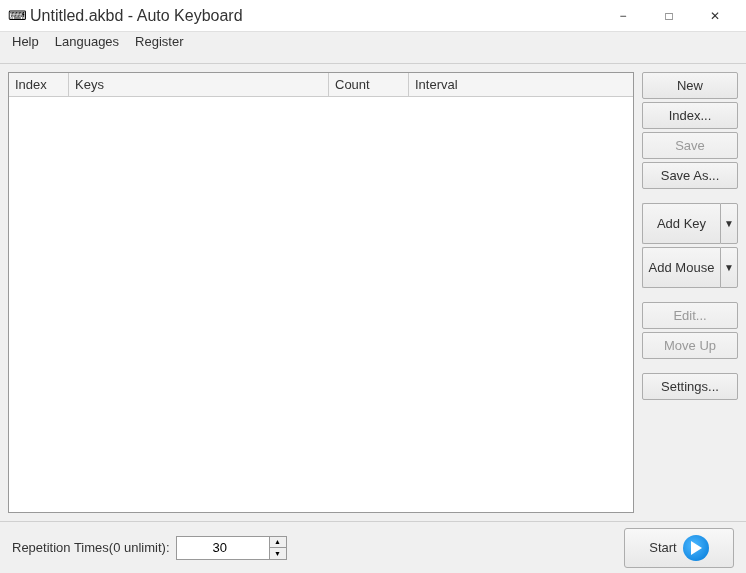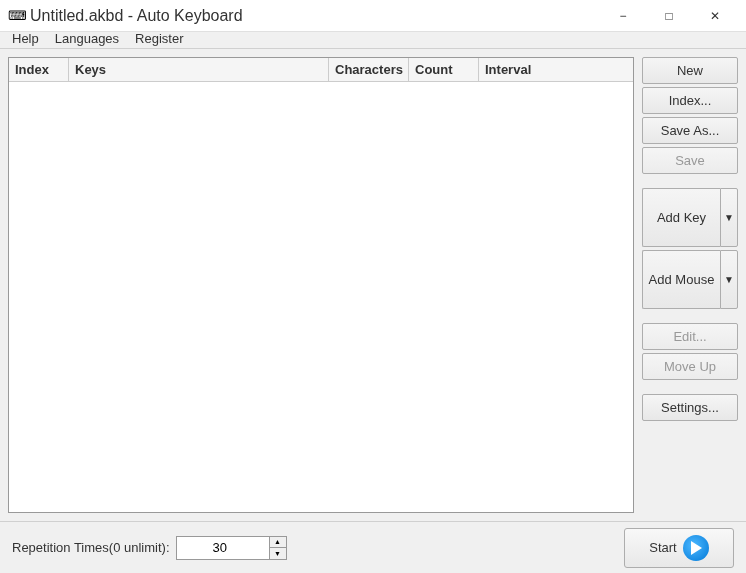--- a/index.html
+++ b/index.html
@@ -61,23 +61,23 @@
       display: flex;
       align-items: center;
       justify-content: center;
       font-size: 12px;
       color: #333;
     }
 
     
     .menu-bar {
       background: #f0f0f0;
-      height: 17px;
-      display: flex;
-      align-items: flex-end;
+      height: 32px;
+      display: flex;
+      align-items: flex-start;
       padding: 0 4px;
       border-bottom: 1px solid #d0d0d0;
     }
 
     .menu-item {
       padding: 2px 8px;
       cursor: pointer;
       color: #333;
     }
 
@@ -103,21 +103,20 @@
       grid-template-columns: 60px 260px 80px 70px 80px;
       border-bottom: 1px solid #ccc;
       background: #f5f5f5;
     }
 
     .table-header-cell {
       padding: 4px 6px;
       border-right: 1px solid #ccc;
       color: #333;
       font-size: 13px;
-      font-weight: bold;
     }
 
     .table-header-cell:last-child {
       border-right: none;
     }
 
     .table-body {
       min-height: 400px;
     }
 
@@ -151,21 +150,21 @@
       height: 8px;
     }
 
     .btn-split {
       display: flex;
       width: 100%;
     }
 
     .btn-split-main {
       flex: 1;
-      padding: 21px 4px;
+      padding: 12px 4px;
       border: 1px solid #adadad;
       border-right: none;
       background: linear-gradient(to bottom, #f5f5f5, #e8e8e8);
       cursor: pointer;
       color: #333;
       font-size: 13px;
       text-align: center;
       border-radius: 2px 0 0 2px;
     }
 
@@ -305,33 +304,32 @@
   <span class="menu-item">Languages</span>
   <span class="menu-item">Register</span>
 </div>
 
 <div class="main-content">
 
   <div class="table-area">
     <div class="table-header">
       <div class="table-header-cell">Index</div>
       <div class="table-header-cell">Keys</div>
-      <div class="table-header-cell">Characters</div>
       <div class="table-header-cell">Count</div>
       <div class="table-header-cell">Interval</div>
     </div>
     <div class="table-body"></div>
   </div>
 
   <div class="sidebar">
 
     <button class="btn">New</button>
     <button class="btn">Index...</button>
+    <button class="btn btn-disabled" disabled="">Save</button>
     <button class="btn">Save As...</button>
-    <button class="btn btn-disabled" disabled="">Save</button>
 
     <div class="btn-spacer"></div>
 
     <div class="btn-split">
       <button class="btn-split-main">Add Key</button>
       <button class="btn-split-arrow">▼</button>
     </div>
 
     <div class="btn-split">
       <button class="btn-split-main">Add Mouse</button>

